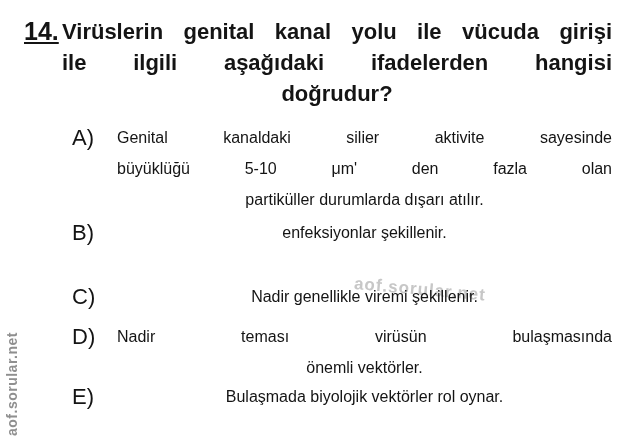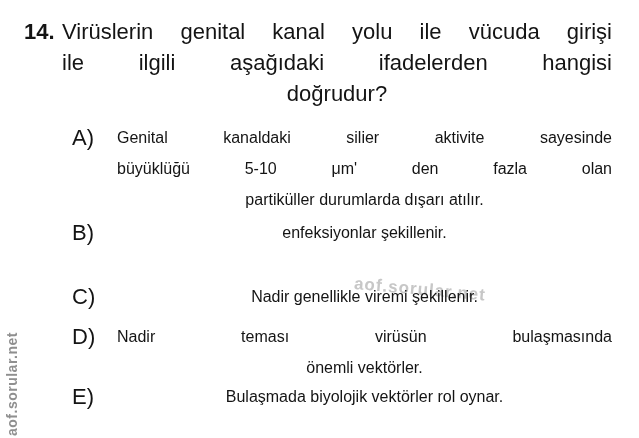--- a/index.html
+++ b/index.html
@@ -43,32 +43,33 @@
     white-space: nowrap;
     letter-spacing: 0.5px;
   }
   
   .q-number {
     position: absolute;
     left: 24px;
     top: 16px;
     z-index: 2;
     width: 36px;
-    font-size: 22px;
+    font-size: 25px;
     font-weight: bold;
     line-height: 31px;
+    text-decoration: underline;
   }
   .q-text {
     position: absolute;
     left: 62px;
     top: 16px;
     z-index: 2;
     width: 550px;
     font-size: 22px;
-    font-weight: normal;
+    font-weight: bold;
     line-height: 31px;
   }
   
   .opt-letter {
     position: absolute;
     left: 72px;
     z-index: 2;
     width: 40px;
     font-size: 22px;
     line-height: 31px;

